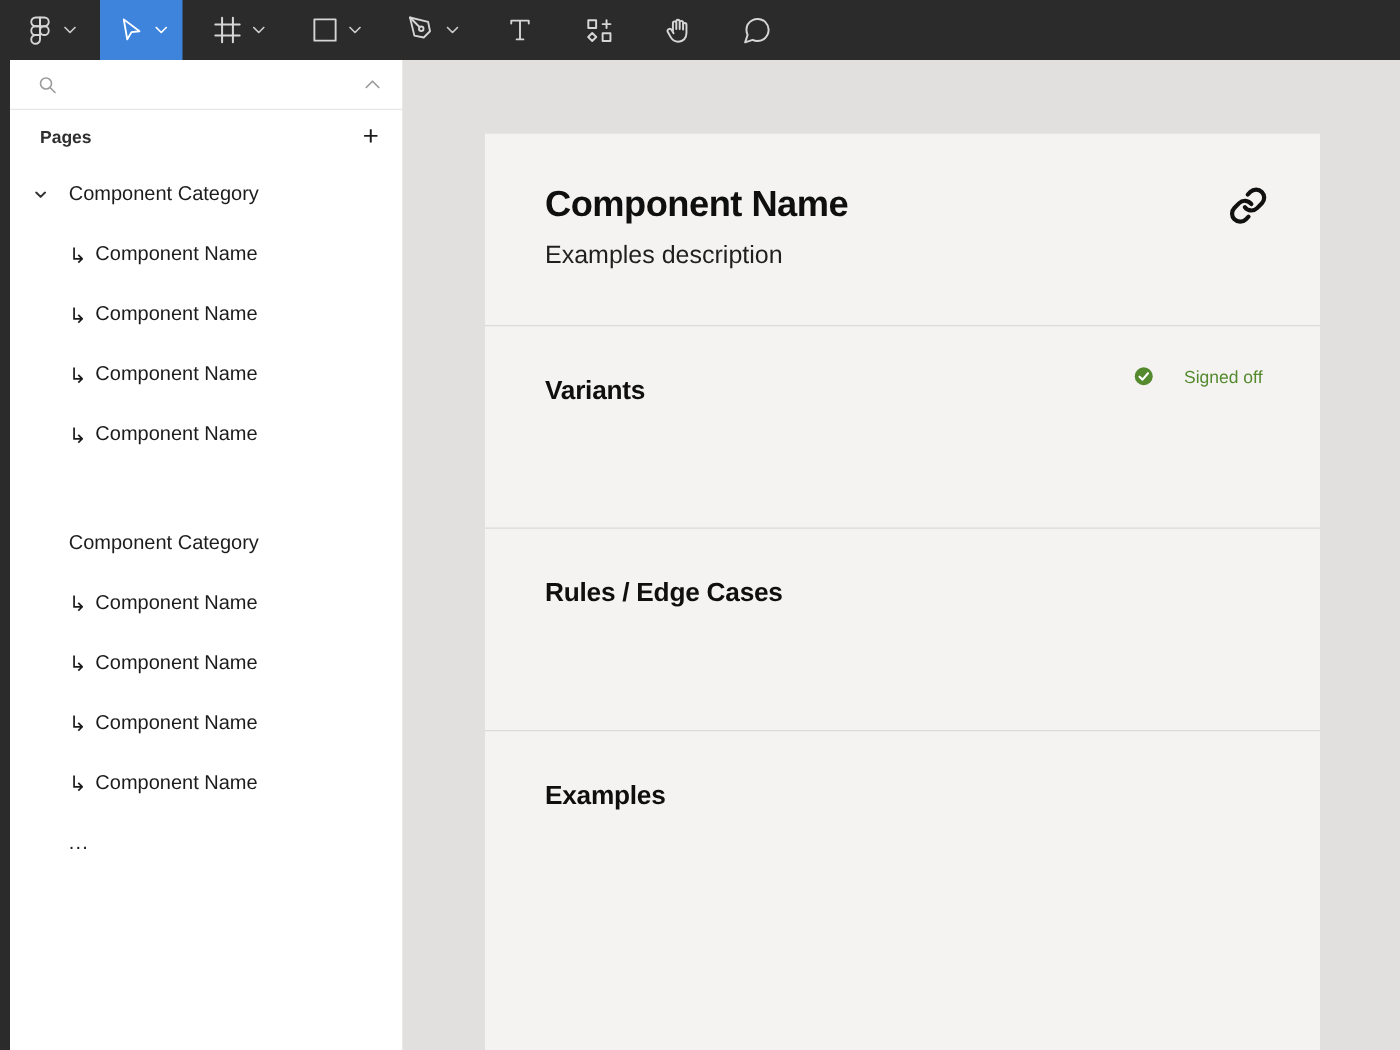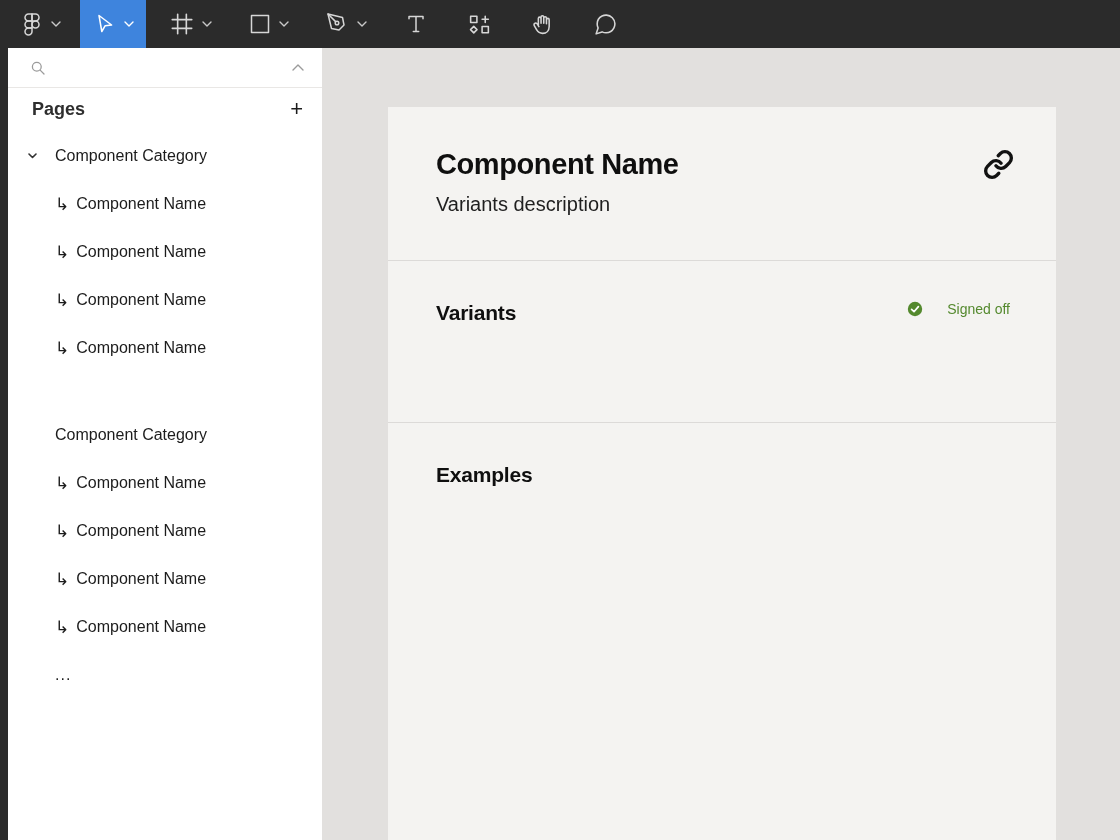--- a/index.html
+++ b/index.html
@@ -48,21 +48,21 @@
     display:flex; align-items:center; padding:0 18px 0 22px; gap:10px;
   }
   .search-row input {
     flex:1; border:none; outline:none; background:transparent;
     font-size:13px; color:#1c1c1c; font-family:inherit;
   }
   .pages-row {
     height:42px; display:flex; align-items:center; justify-content:space-between;
     padding:0 17px 0 24px;
   }
-  .pages-label { font-size:18px; font-weight:700; color:#2e2e2e; }
+  .pages-label { font-size:14px; font-weight:700; color:#2e2e2e; }
   .add-page-btn {
     border:none; background:transparent; font-size:22px; font-weight:400;
     color:#1c1c1c; line-height:1; padding:0 2px; cursor:pointer; font-family:inherit;
   }
   .page-list { padding-top:2px; }
   .row { height:48px; display:flex; align-items:center; font-size:16px; color:#1c1c1c; cursor:pointer; }
   .row.category { padding-left:47px; position:relative; }
   .row.category .expand-wrap { position:absolute; left:20px; top:50%; transform:translateY(-50%); display:flex; }
   .row.child { padding-left:47px; }
   .child-arrow { font-size:17px; margin-right:7px; line-height:1; color:#1c1c1c; }
@@ -76,21 +76,21 @@
     position:absolute; left:66px; top:59px; width:668px; height:820px;
     background:#f4f3f1;
   }
   .frame-header { padding:40px 42px 0 48px; display:flex; align-items:flex-start; justify-content:space-between; }
   .frame-title { margin:0; font-size:29px; font-weight:700; letter-spacing:-0.4px; color:#0f0f0f; line-height:34px; }
   .link-btn { background:transparent; border:none; padding:0; margin-top:2px; cursor:pointer; }
   .link-icon { stroke:#111; fill:none; stroke-width:2.6; stroke-linecap:round; stroke-linejoin:round; }
   .frame-desc { padding:0 48px; margin-top:9px; font-size:20px; color:#1f1f1f; line-height:24px; }
   .sections { margin-top:44px; }
   .section { border-top:1px solid #dcdad8; height:162px; padding:0 46px 0 48px; overflow:hidden; }
-  .section-head { display:flex; justify-content:space-between; align-items:center; padding-top:30px; }
+  .section-head { display:flex; justify-content:space-between; align-items:flex-start; padding-top:30px; }
   .section-title { margin:10px 0 0; font-size:21px; font-weight:700; color:#0f0f0f; line-height:24px; letter-spacing:-0.2px; }
   .badge { display:flex; align-items:center; gap:6px; font-size:14px; margin-top:2px; white-space:nowrap; }
   .section-body { margin-top:10px; font-size:17px; color:#1f1f1f; line-height:26px; }
 </style>
 </head>
 <body>
 
 <div class="toolbar">
 
   <div class="tool-cell">
@@ -251,37 +251,44 @@
     <div class="frame-header">
       <h1 class="frame-title">Component Name</h1>
       <button class="link-btn">
         <svg class="link-icon" width="31" height="31" viewBox="0 0 24 24">
           <path d="M10 13a5 5 0 0 0 7.54.54l3-3a5 5 0 0 0-7.07-7.07l-1.72 1.71"></path>
           <path d="M14 11a5 5 0 0 0-7.54-.54l-3 3a5 5 0 0 0 7.07 7.07l1.71-1.71"></path>
         </svg>
       </button>
     </div>
 
-    <div class="frame-desc">Variants description</div>
+    <div class="frame-desc">Examples description</div>
 
     <div class="sections">
         <div class="section">
     <div class="section-head">
       <h2 class="section-title">Variants</h2>
       <span class="badge" style="color: rgb(84, 137, 46); gap: 24px;">
         <svg width="16" height="16" viewBox="0 0 16 16">
           <circle cx="8" cy="8" r="7.2" class="badge-circle" fill="#54892e"></circle>
           <polyline points="4.6,8.4 7,10.7 11.4,5.6" fill="none" stroke="#ffffff" stroke-width="1.7" stroke-linecap="round" stroke-linejoin="round"></polyline>
         </svg>
         <span>Signed off</span>
       </span>
     </div>
   </div>
         <div class="section">
     <div class="section-head">
+      <h2 class="section-title">Rules / Edge Cases</h2>
+
+    </div>
+
+  </div>
+        <div class="section">
+    <div class="section-head">
       <h2 class="section-title">Examples</h2>
 
     </div>
 
   </div>
       </div>
   </div>
 </div>
 
 </body></html>

